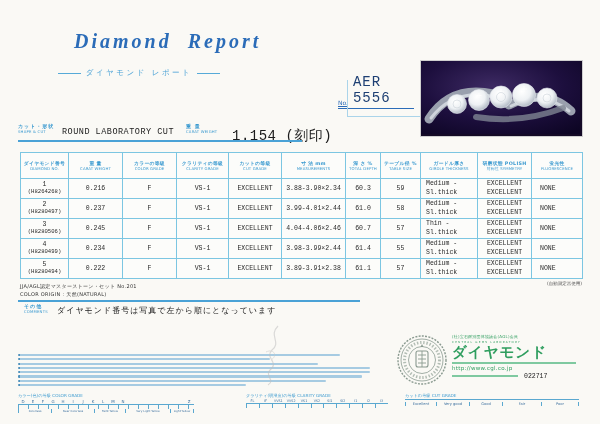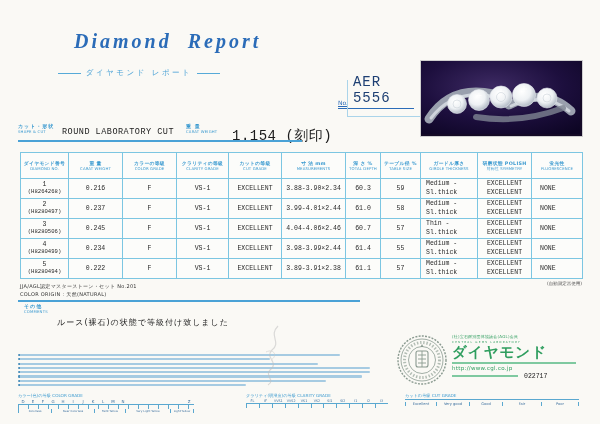--- a/index.html
+++ b/index.html
@@ -341,21 +341,21 @@
   </table>
   <div class="abs auto-note">(自動測定器使用)</div>
 
   <div class="abs master-line">JJA/AGL認定マスターストーン・セット No.201</div>
   <div class="abs origin-line">COLOR ORIGIN : 天然(NATURAL)</div>
   <div class="abs rule2"></div>
   <div class="abs lbl2 comments-label">
     <span class="jp">その他</span>
     <span class="en">COMMENTS</span>
   </div>
-  <div class="abs comment-2">ルース(裸石)の状態で等級付け致しました</div>
+  <div class="abs comment-1">ダイヤモンド番号は写真で左から順にとなっています</div>
 
   <div class="abs fineprint">
     <div class="fp-line" style="width:322px"></div>
     <div class="fp-line" style="width:252px"></div>
     <div class="fp-line" style="width:300px"></div>
     <div class="fp-line" style="width:352px"></div>
     <div class="fp-line" style="width:352px"></div>
     <div class="fp-line" style="width:344px"></div>
     <div class="fp-line" style="width:308px"></div>
     <div class="fp-line" style="width:228px"></div>

